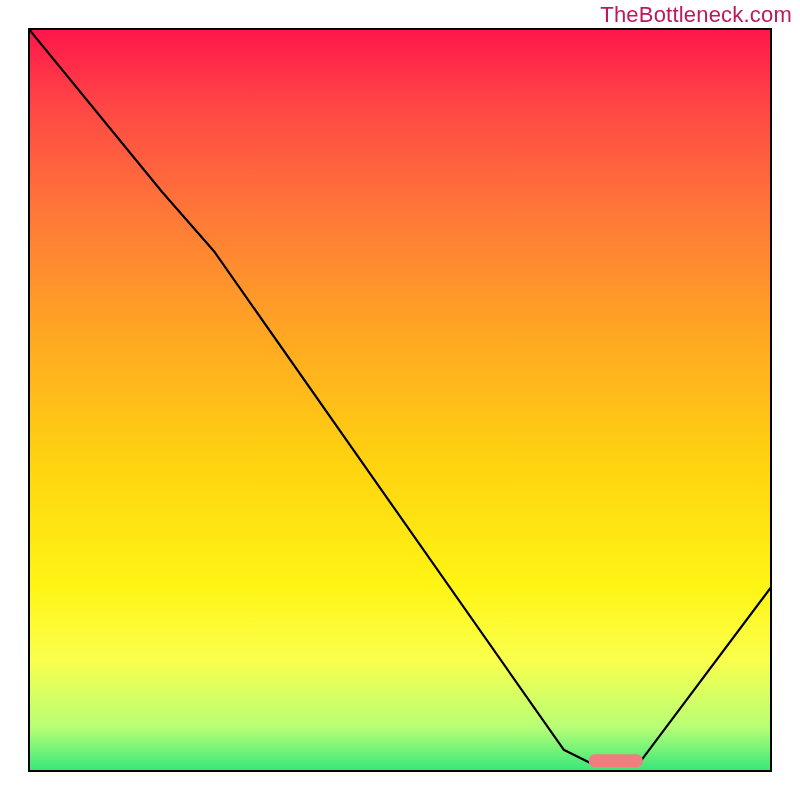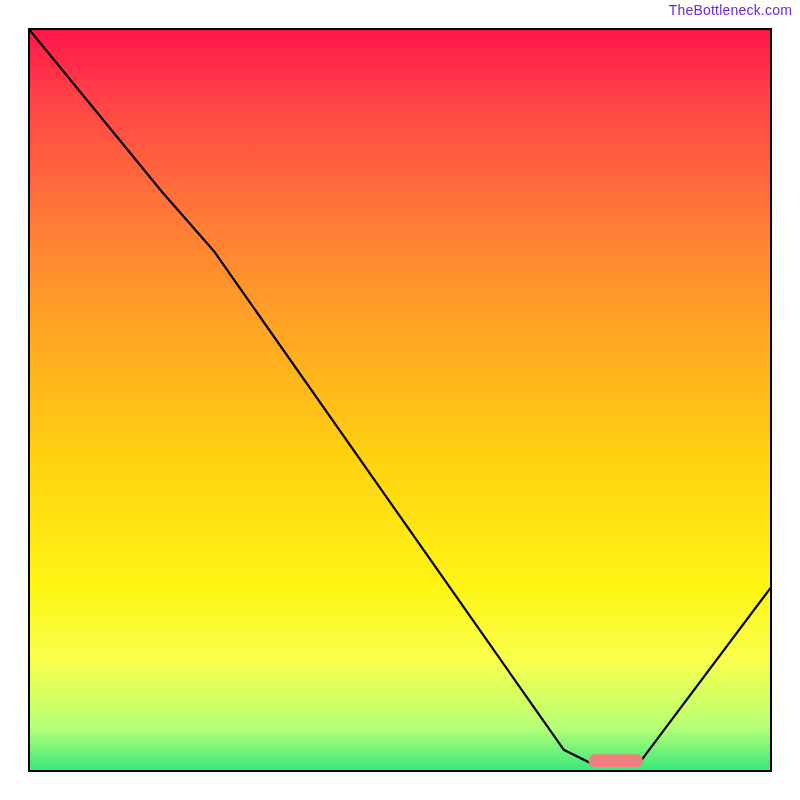--- a/index.html
+++ b/index.html
@@ -12,22 +12,22 @@
   }
   .page {
     position: relative;
     width: 800px;
     height: 800px;
   }
   .watermark {
     position: absolute;
     top: 2px;
     right: 8px;
-    color: #6d28d9;
-    font-size: 14px;
+    color: #be185d;
+    font-size: 22px;
     font-weight: 500;
     letter-spacing: 0.2px;
     z-index: 5;
     user-select: none;
   }
   .plot-area {
     position: absolute;
     left: 28px;
     top: 28px;
     width: 744px;

